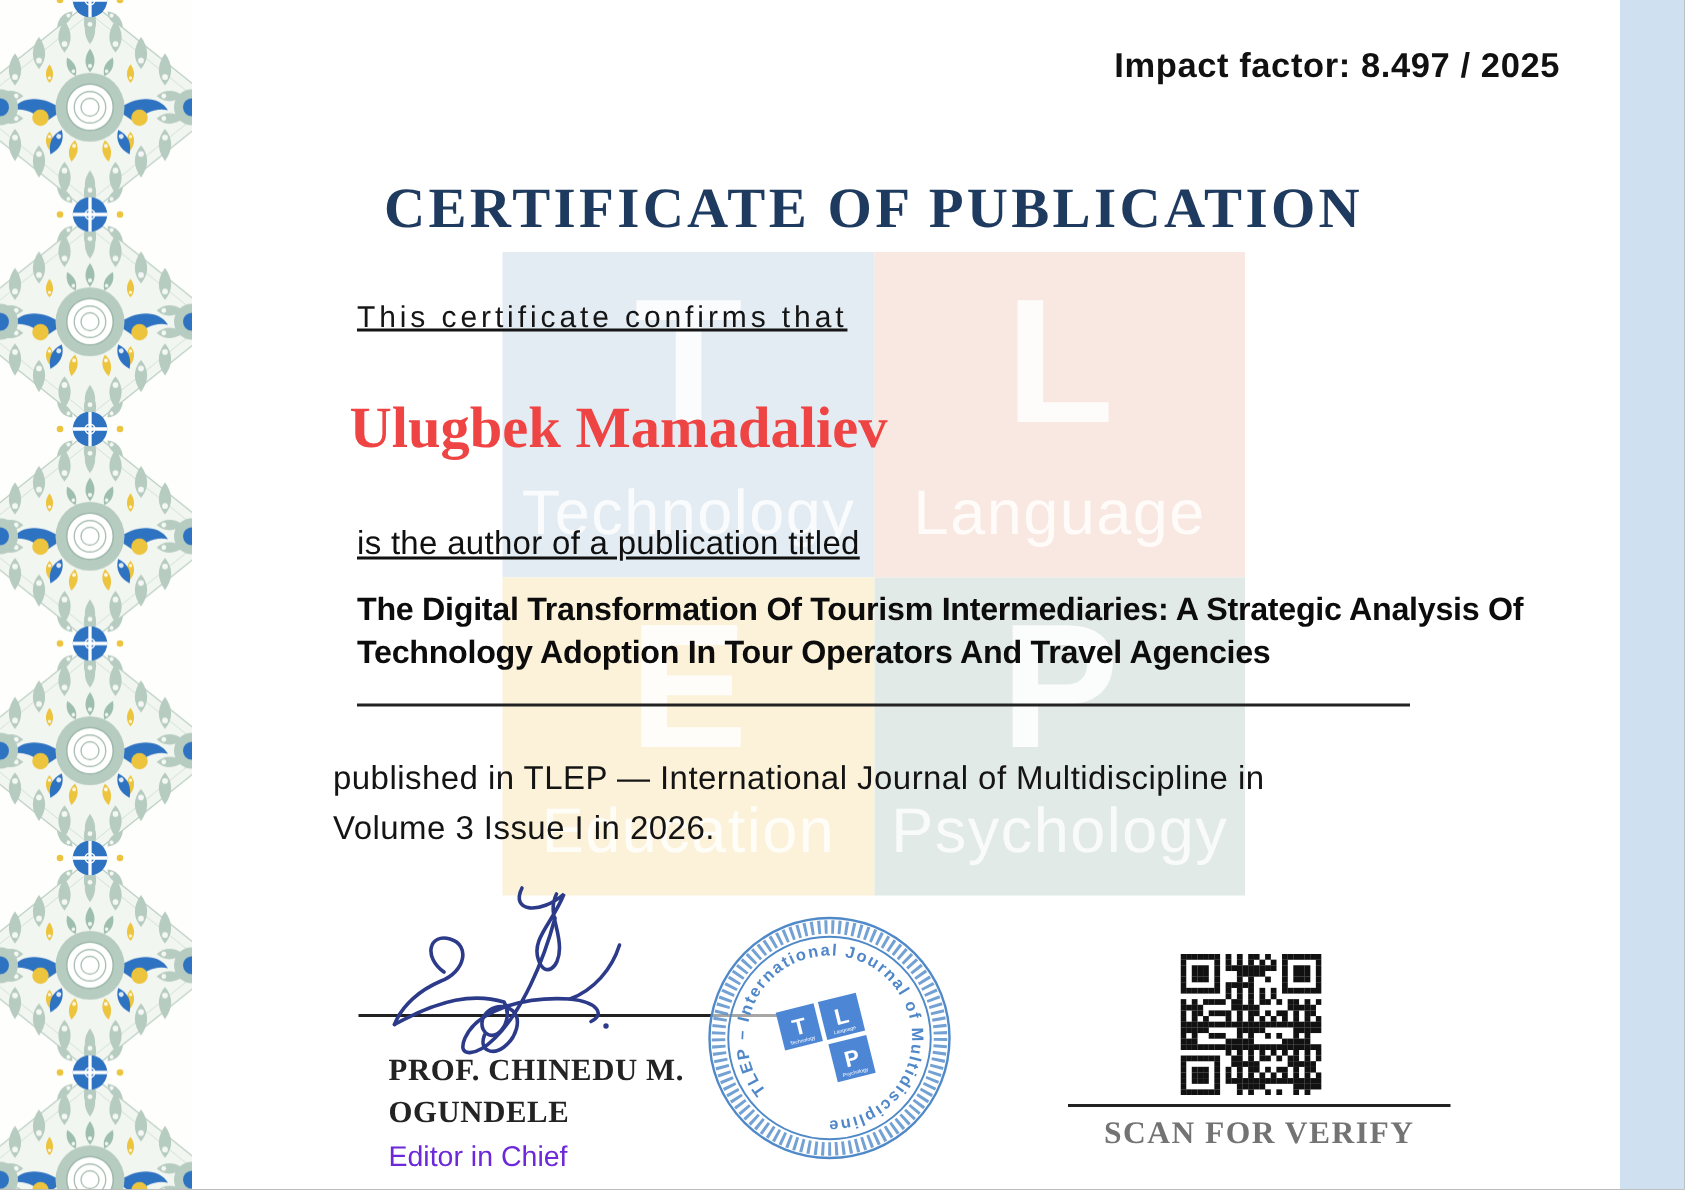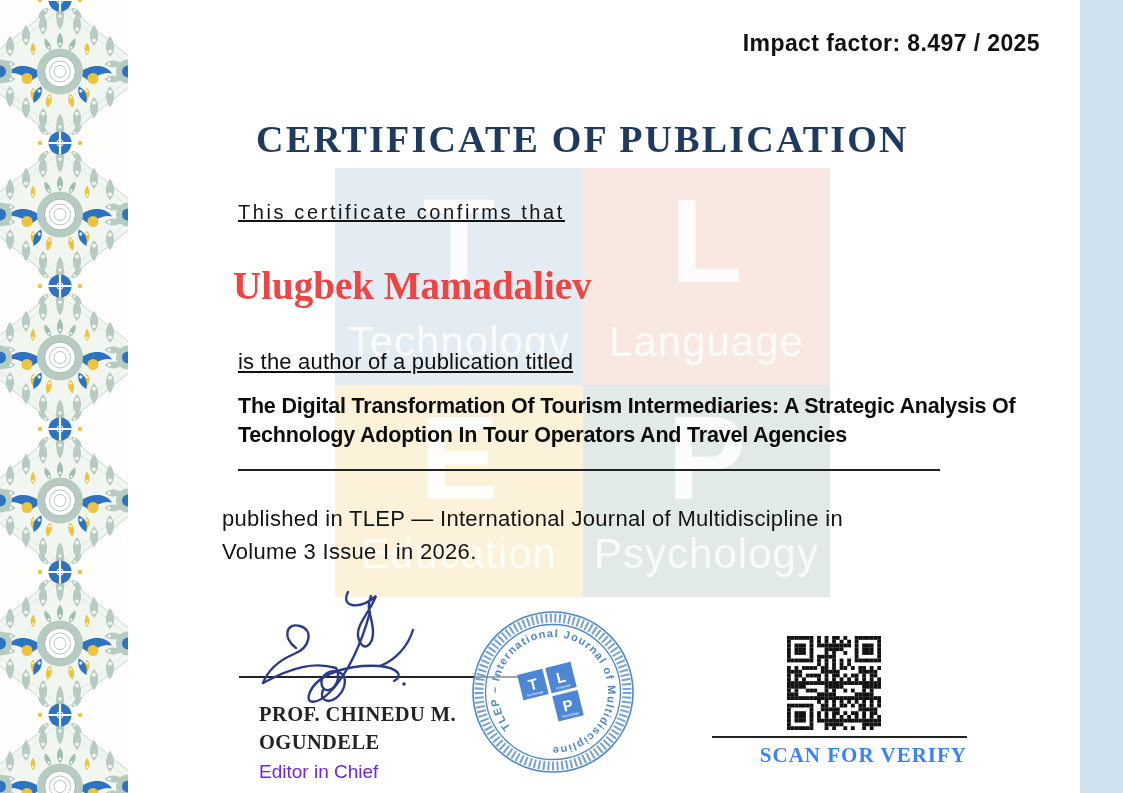--- a/index.html
+++ b/index.html
@@ -52,23 +52,23 @@
   .signatory{left:259px;top:700px;z-index:4;}
   .sig-name{
     font-family:"Liberation Serif","DejaVu Serif",serif;font-size:20.5px;font-weight:600;
     letter-spacing:.4px;color:#232323;line-height:28px;
   }
   .sig-role{font-size:19px;font-weight:400;color:#6d28d9;margin-top:5px;}
   .seal-svg{left:468px;top:607px;z-index:5;}
   .qr-svg{left:787px;top:636px;z-index:3;}
   .qr-line{left:712px;top:736px;width:255px;}
   .scan-caption{
-    left:712px;top:743px;width:255px;text-align:right;
+    left:712px;top:743px;width:255px;text-align:center;
     font-family:"Liberation Serif","DejaVu Serif",serif;font-size:21px;font-weight:bold;
-    letter-spacing:1px;color:#3b82f6;z-index:3;
+    letter-spacing:1px;color:#737373;z-index:3;
   }
   .left-border{position:absolute;left:0;top:0;z-index:1;}
 </style>
 </head>
 <body>
 
 <div class="page">
 
   <svg class="left-border" width="128" height="793" viewBox="0 0 128 793" xmlns="http://www.w3.org/2000/svg">
     <defs>

